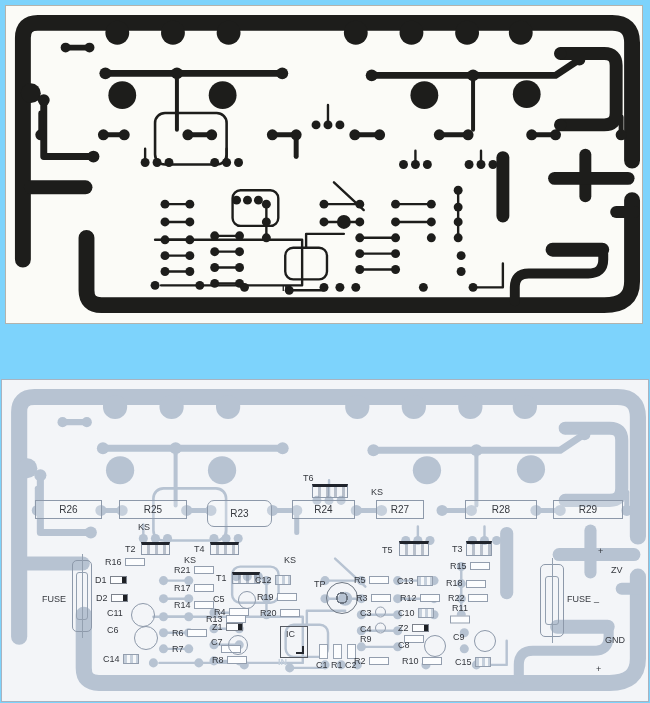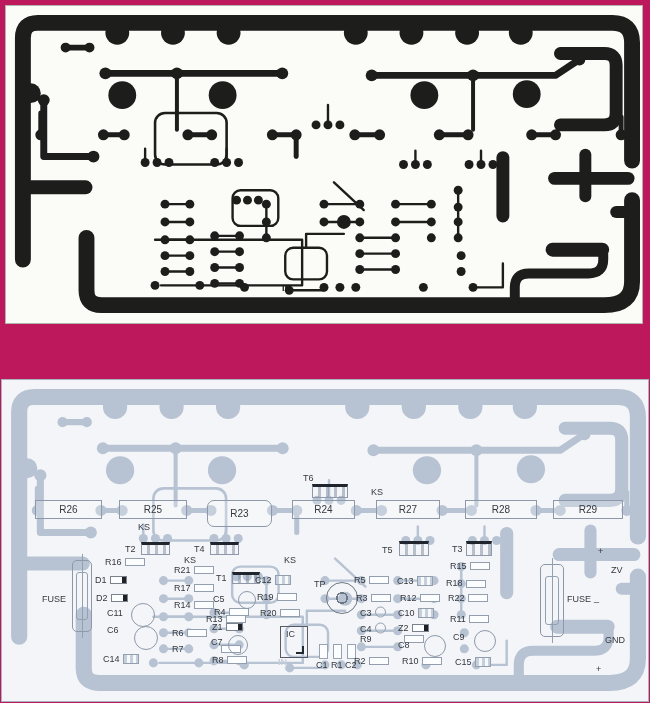--- a/index.html
+++ b/index.html
@@ -1,16 +1,16 @@
 <!DOCTYPE html>
 <html style="--copper-top: #1d1d1b; --copper-bottom: #b7c3d2; --bg-top: #fbfbf7; --bg-bottom: #f3f5f8; --label-color: #35383e;"><head>
 <meta charset="utf-8">
 <style>
   html,body{margin:0;padding:0;background:#ffffff;}
-  .page{position:relative;width:650px;height:703px;background:#be185d;overflow:hidden;
+  .page{position:relative;width:650px;height:703px;background:#7dd3fc;overflow:hidden;
         font-family:"Liberation Sans",sans-serif;}
 
   .board{position:absolute;box-sizing:border-box;}
   .board-top{left:5px;top:5px;width:638px;height:319px;background:var(--bg-top,#fbfbf7);
              border:1px solid #b3b3ad;}
   .board-bottom{left:1px;top:379px;width:648px;height:323px;background:var(--bg-bottom,#f3f5f8);
                 border:1px solid #a9b3c0;}
   .traces{position:absolute;left:0;top:0;width:100%;height:100%;display:block;}
   .board-top .traces{color:var(--copper-top,#1d1d1b);}
   .board-bottom .traces{color:var(--copper-bottom,#b7c3d2);}
@@ -242,21 +242,21 @@
         </div>
         <div class="comp t-rbox" style="left: 117px; top: 120px; width: 68px; height: 19px;">
           <span class="lbl">R25</span>
         </div>
         <div class="comp t-rbox" style="left: 205px; top: 120px; width: 65px; height: 27px; border-radius: 7px;">
           <span class="lbl">R23</span>
         </div>
         <div class="comp t-rbox" style="left: 290px; top: 120px; width: 63px; height: 19px;">
           <span class="lbl">R24</span>
         </div>
-        <div class="comp t-rbox" style="left: 374px; top: 120px; width: 64px; height: 19px;">
+        <div class="comp t-rbox" style="left: 374px; top: 120px; width: 48px; height: 19px;">
           <span class="lbl">R27</span>
         </div>
         <div class="comp t-rbox" style="left: 463px; top: 120px; width: 72px; height: 19px;">
           <span class="lbl">R28</span>
         </div>
         <div class="comp t-rbox" style="left: 551px; top: 120px; width: 70px; height: 19px;">
           <span class="lbl">R29</span>
         </div>
         <div class="comp t-tsym" style="left: 310px; top: 104px; width: 36px; height: 14px;"></div>
         <div class="comp t-tsym" style="left: 139px; top: 162px; width: 29px; height: 13px;"></div>
@@ -441,21 +441,21 @@
           <i class="sym"></i>
         </div>
         <div class="comp t-r" style="left: 444px; top: 203px; align-items: flex-end;">
           <span class="lbl">R18</span>
           <i class="sym"></i>
         </div>
         <div class="comp t-r" style="left: 446px; top: 218px;">
           <span class="lbl">R22</span>
           <i class="sym"></i>
         </div>
-        <div class="comp t-r" style="left: 448px; top: 239px;">
+        <div class="comp t-r" style="left: 448px; top: 233px; flex-direction: column;">
           <span class="lbl">R11</span>
           <i class="sym"></i>
         </div>
         <div class="comp t-t" style="left: 451px; top: 257px;">
           <span class="lbl">C9</span>
         </div>
         <div class="comp t-ce" style="left: 453px; top: 282px;">
           <span class="lbl">C15</span>
           <i class="sym"></i>
         </div>

